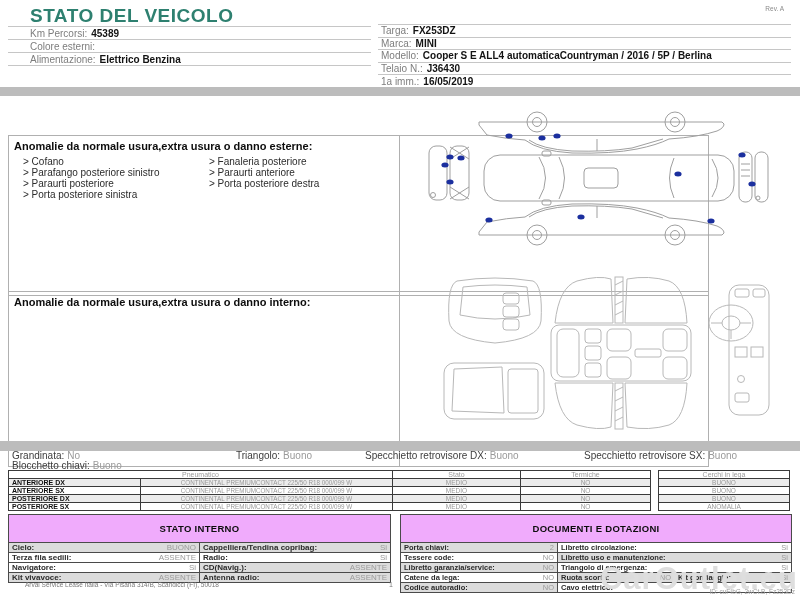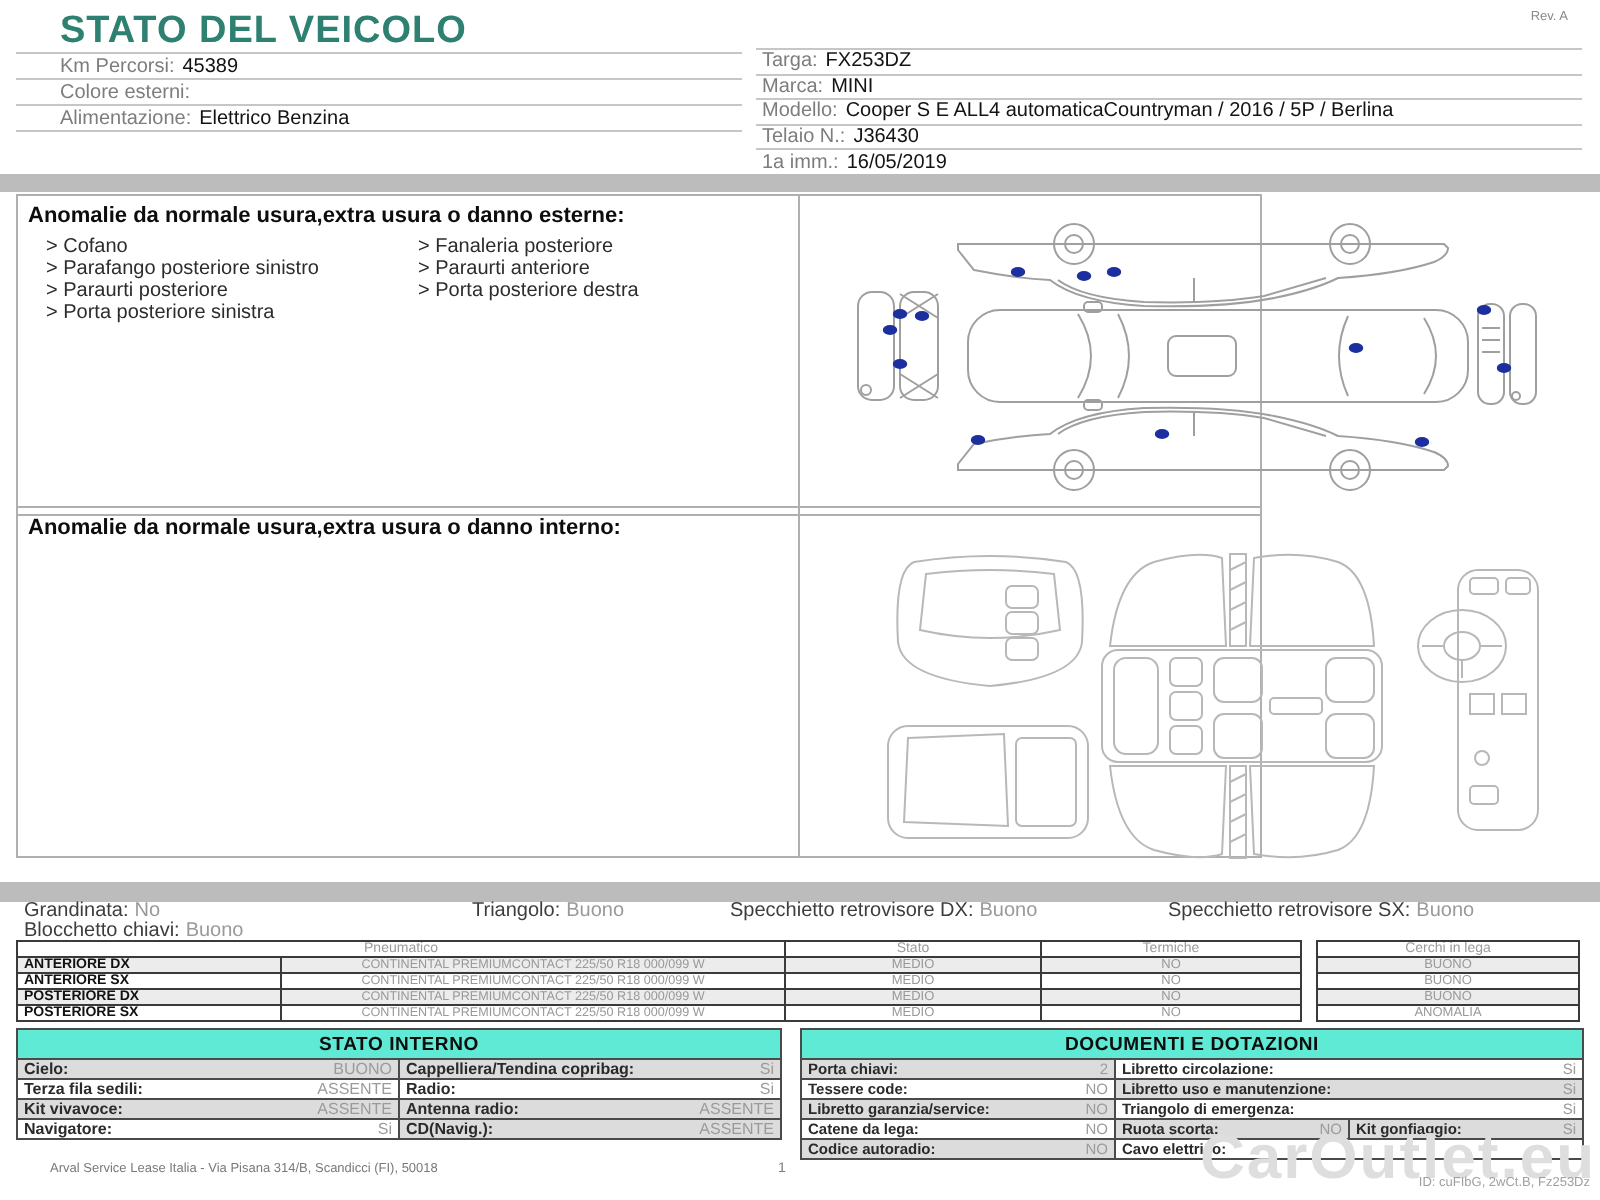--- a/index.html
+++ b/index.html
@@ -6,31 +6,31 @@
   html,body { width:800px; height:600px; }
   body { position:relative; background:#fff; font-family:"Liberation Sans", sans-serif; overflow:hidden; color:#222; }
   .abs { position:absolute; }
 
   .title { left:30px; top:5px; font-size:19px; font-weight:bold; color:#2e8070; letter-spacing:.5px; }
   .rev { right:16px; top:5px; font-size:6.5px; color:#8a8a8a; }
 
   .info-row { display:flex; align-items:center; border-top:1px solid #c6c6c6; white-space:nowrap; overflow:hidden; }
   .info-tbl { border-bottom:1px solid #c6c6c6; }
   .info-row .lbl { color:#7d7d7d; margin-right:4px; }
-  .info-row .val { color:#131313; font-weight:normal; }
+  .info-row .val { color:#131313; font-weight:bold; }
   #info-left { left:8px; top:26px; width:363px; }
   #info-left .info-row { height:13px; font-size:10px; padding-left:22px; }
   #info-right { left:378px; top:24px; width:413px; }
   #info-right .info-row { height:12.6px; font-size:10px; padding-left:3px; }
 
   .bar { left:0; width:800px; background:#bcbcbc; }
   #bar1 { top:87px; height:9px; }
   #bar2 { top:441px; height:10px; }
 
-  .panel { left:8px; width:623px; border:1px solid #b0b0b0; }
+  .panel { left:8px; width:701px; border:1px solid #b0b0b0;margin-top:38px; }
   #panel-ext { top:97px; height:161px; }
   #panel-int { top:253px; height:176px; }
   .panel .divider { position:absolute; left:390px; top:0; bottom:0; width:1px; background:#b0b0b0; }
   .panel h3 { font-size:11px; color:#0d0d0d; padding:4px 0 2px 5px; }
   .itemcols { position:relative; }
   .itemcols ul { list-style:none; position:absolute; top:2px; font-size:10px; color:#2c2c2c; }
   .itemcols .c1 { left:14px; } .itemcols .c2 { left:200px; }
   .itemcols li { line-height:11px; white-space:nowrap; }
 
   svg.diagram { position:absolute; }
@@ -49,21 +49,21 @@
   .tiretbl td, .tiretbl th, .cerchitbl td, .cerchitbl th { border:1px solid #3a3a3a; overflow:hidden; white-space:nowrap; }
   .tiretbl { left:8px; top:470px; width:642px; }
   .cerchitbl { left:658px; top:470px; width:132px; }
   .tiretbl th, .cerchitbl th { height:8px; font-size:7px; font-weight:normal; color:#9b9b9b; text-align:center; }
   .tiretbl td, .cerchitbl td { height:8px; font-size:6.5px; color:#999; text-align:center; }
   .tiretbl td.pos { font-size:7px; font-weight:bold; color:#111; text-align:left; padding-left:3px; }
   .tiretbl td.spec { font-size:6.3px; }
   tr.sh td { background:#ececec; }
 
   .btbl td, .btbl th { border:1px solid #4a4a4a; overflow:hidden; white-space:nowrap; }
-  .btbl th { background:#5eead4; color:#0d0d0d; font-size:9.5px; height:15px; letter-spacing:.3px; }
+  .btbl th { background:#f0abfc; color:#0d0d0d; font-size:9.5px; height:28px; letter-spacing:.3px; }
   .btbl td { height:10px; }
   .pair { display:flex; justify-content:space-between; align-items:center; padding:0 3px; }
   .pair .lbl { font-weight:bold; color:#2a2a2a; }
   .pair .val { color:#9b9b9b; }
   #tbl-interno { left:8px; top:514px; width:382px; }
   #tbl-interno .pair { font-size:8px; }
   #tbl-doc { left:400px; top:514px; width:391px; }
   #tbl-doc td { height:9px; }
   #tbl-doc .pair { font-size:7.5px; }
   td.shc { background:#dcdcdc; }
@@ -346,43 +346,43 @@
           </div>
         </td>
     <td>
           <div class="pair">
             <span class="lbl">Radio:</span>
             <span class="val">Si</span>
           </div>
         </td>
   </tr>
   <tr>
+    <td>
+          <div class="pair">
+            <span class="lbl">Navigatore:</span>
+            <span class="val">Si</span>
+          </div>
+        </td>
+    <td class="shc">
+          <div class="pair">
+            <span class="lbl">CD(Navig.):</span>
+            <span class="val">ASSENTE</span>
+          </div>
+        </td>
+  </tr>
+  <tr>
     <td class="shc">
           <div class="pair">
             <span class="lbl">Kit vivavoce:</span>
             <span class="val">ASSENTE</span>
           </div>
         </td>
     <td class="shc">
           <div class="pair">
             <span class="lbl">Antenna radio:</span>
-            <span class="val">ASSENTE</span>
-          </div>
-        </td>
-  </tr>
-  <tr>
-    <td>
-          <div class="pair">
-            <span class="lbl">Navigatore:</span>
-            <span class="val">Si</span>
-          </div>
-        </td>
-    <td class="shc">
-          <div class="pair">
-            <span class="lbl">CD(Navig.):</span>
             <span class="val">ASSENTE</span>
           </div>
         </td>
   </tr>
 </tbody>
   </table>
 
 <table class="btbl" id="tbl-doc">
   <colgroup>
       <col style="width:157px">

